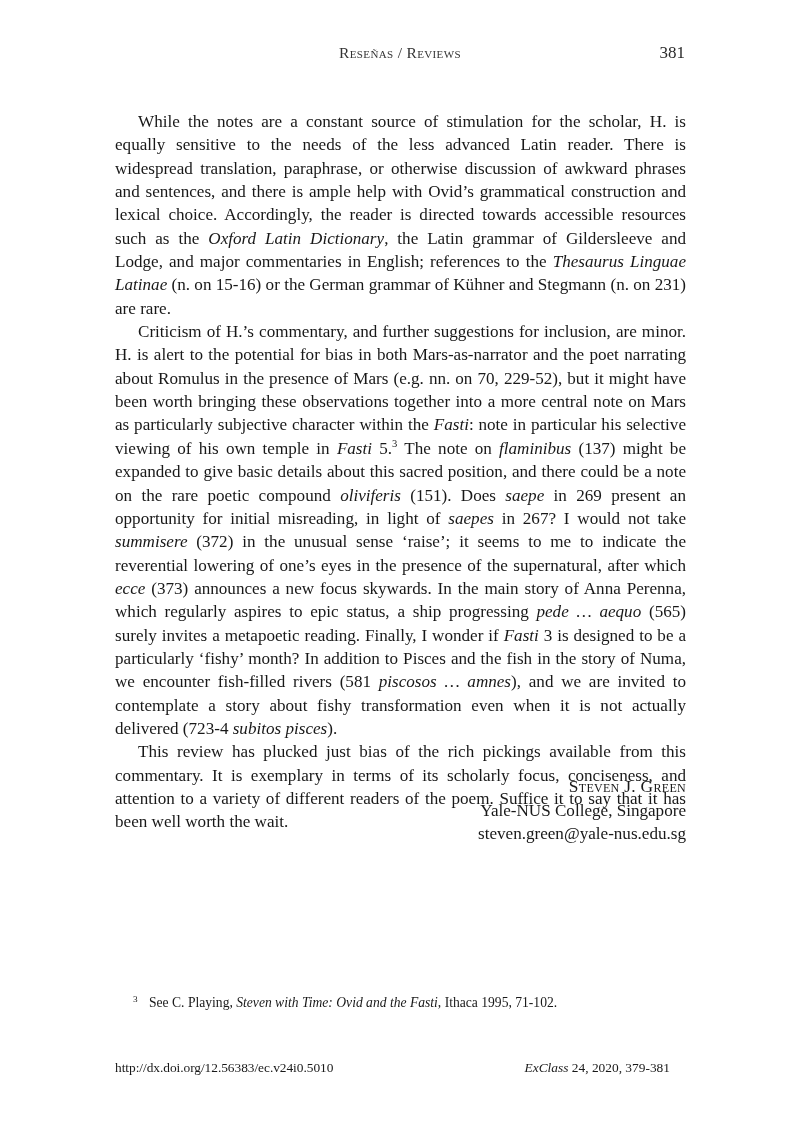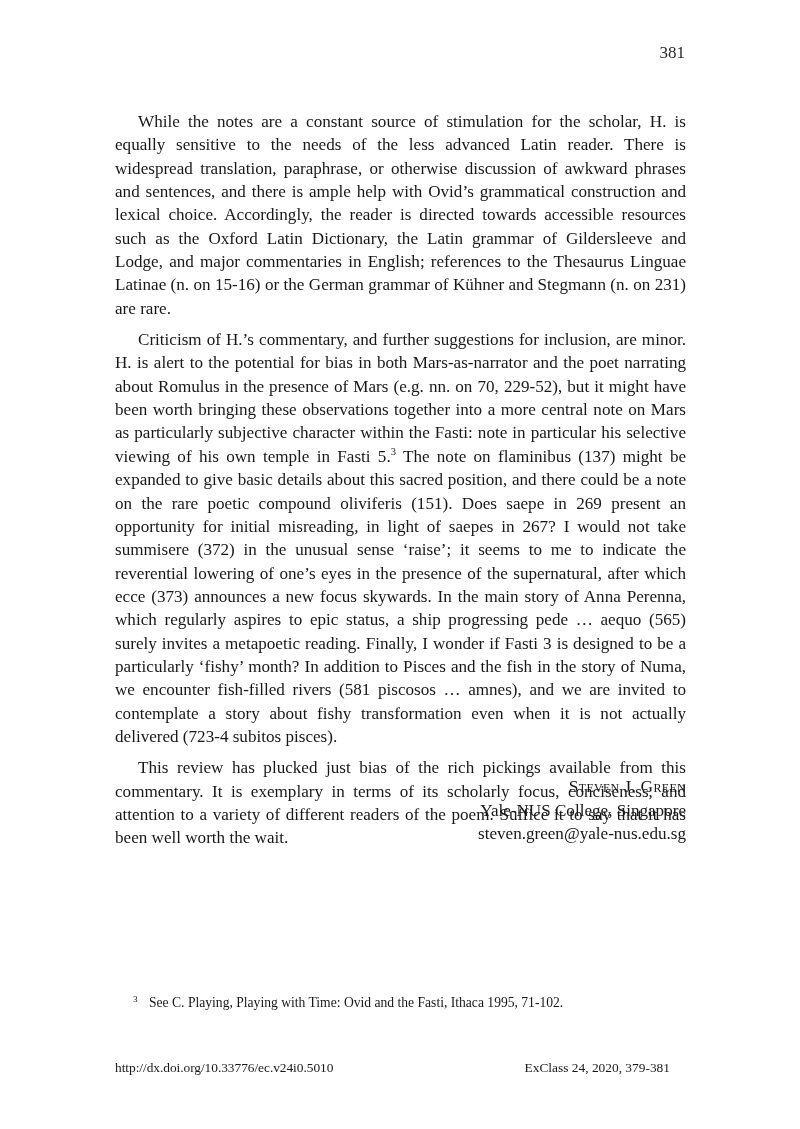--- a/index.html
+++ b/index.html
@@ -61,23 +61,24 @@
     margin: 0;
     text-align: justify;
     text-justify: inter-word;
     font-size: 17.1px;
     line-height: 23.35px;
     text-indent: 23px;
     color: #181818;
     hyphens: manual;
   }
   p.para + p.para {
-    margin-top: 8px;
+    margin-top: 0;
   }
   .it {
+    font-style: italic;
   }
   sup.fn-ref {
     font-size: 0.62em;
     vertical-align: super;
     line-height: 0;
   }
 
   
   .signature {
     position: absolute;
@@ -144,41 +145,42 @@
     top: 0;
     white-space: nowrap;
   }
 </style>
 </head>
 <body>
 
 <div class="page">
 
   <div class="running-head">
+    <div class="running-head-title">Reseñas / Reviews</div>
     <div class="running-head-folio">381</div>
   </div>
 
   <div class="body-block">
 
     <p class="para"><span>While the notes are a constant source of stimulation for the scholar, H. is equally sensitive to the needs of the less advanced Latin reader. There is widespread translation, paraphrase, or otherwise discussion of awkward phrases and sentences, and there is ample help with Ovid’s grammatical construction and lexical choice. Accordingly, the reader is directed towards accessible resources such as the </span><span class="it">Oxford Latin Dictionary</span><span>, the Latin grammar of Gildersleeve and Lodge, and major commentaries in English; references to the </span><span class="it">Thesaurus Linguae Latinae</span><span> (n. on 15-16) or the German grammar of Kühner and Stegmann (n. on 231) are rare.</span></p>
 
     <p class="para"><span>Criticism of H.’s commentary, and further suggestions for inclusion, are minor. H. is alert to the potential for bias in both Mars-as-narrator and the poet narrating about Romulus in the presence of Mars (e.g. nn. on 70, 229-52), but it might have been worth bringing these observations together into a more central note on Mars as particularly subjective character within the </span><span class="it">Fasti</span><span>: note in particular his selective viewing of his own temple in </span><span class="it">Fasti</span><span> 5.</span><sup class="fn-ref">3</sup><span> The note on </span><span class="it">flaminibus</span><span> (137) might be expanded to give basic details about this sacred position, and there could be a note on the rare poetic compound </span><span class="it">oliviferis</span><span> (151). Does </span><span class="it">saepe</span><span> in 269 present an opportunity for initial misreading, in light of </span><span class="it">saepes</span><span> in 267? I would not take </span><span class="it">summisere</span><span> (372) in the unusual sense ‘raise’; it seems to me to indicate the reverential lowering of one’s eyes in the presence of the supernatural, after which </span><span class="it">ecce</span><span> (373) announces a new focus skywards. In the main story of Anna Perenna, which regularly aspires to epic status, a ship progressing </span><span class="it">pede … aequo</span><span> (565) surely invites a metapoetic reading. Finally, I wonder if </span><span class="it">Fasti</span><span> 3 is designed to be a particularly ‘fishy’ month? In addition to Pisces and the fish in the story of Numa, we encounter fish-filled rivers (581 </span><span class="it">piscosos … amnes</span><span>), and we are invited to contemplate a story about fishy transformation even when it is not actually delivered (723-4 </span><span class="it">subitos pisces</span><span>).</span></p>
 
     <p class="para">This review has plucked just bias of the rich pickings available from this commentary. It is exemplary in terms of its scholarly focus, conciseness, and attention to a variety of different readers of the poem. Suffice it to say that it has been well worth the wait.</p>
 
   </div>
 
   <div class="signature">
     <div class="sig-name">Steven J. Green</div>
     <div>Yale-NUS College, Singapore</div>
     <div>steven.green@yale-nus.edu.sg</div>
   </div>
 
   <div class="footnote-area">
-    <div class="footnote"><span class="footnote-marker">3</span><span class="footnote-text"><span>See C. Playing, </span><span class="it">Playing with Time: Ovid and the Fasti</span><span>, Ithaca 1995, 71-102.</span></span></div>
+    <div class="footnote"><span class="footnote-marker">3</span><span class="footnote-text"><span>See C. Playing, </span><span class="it">Steven with Time: Ovid and the Fasti</span><span>, Ithaca 1995, 71-102.</span></span></div>
   </div>
 
   <div class="footer">
-    <div class="footer-doi">http://dx.doi.org/10.33776/ec.v24i0.5010</div>
+    <div class="footer-doi">http://dx.doi.org/12.56383/ec.v24i0.5010</div>
     <div class="footer-citation"><span class="it">ExClass</span><span> 24, 2020, 379-381</span></div>
   </div>
 
 </div>
 
 </body></html>

